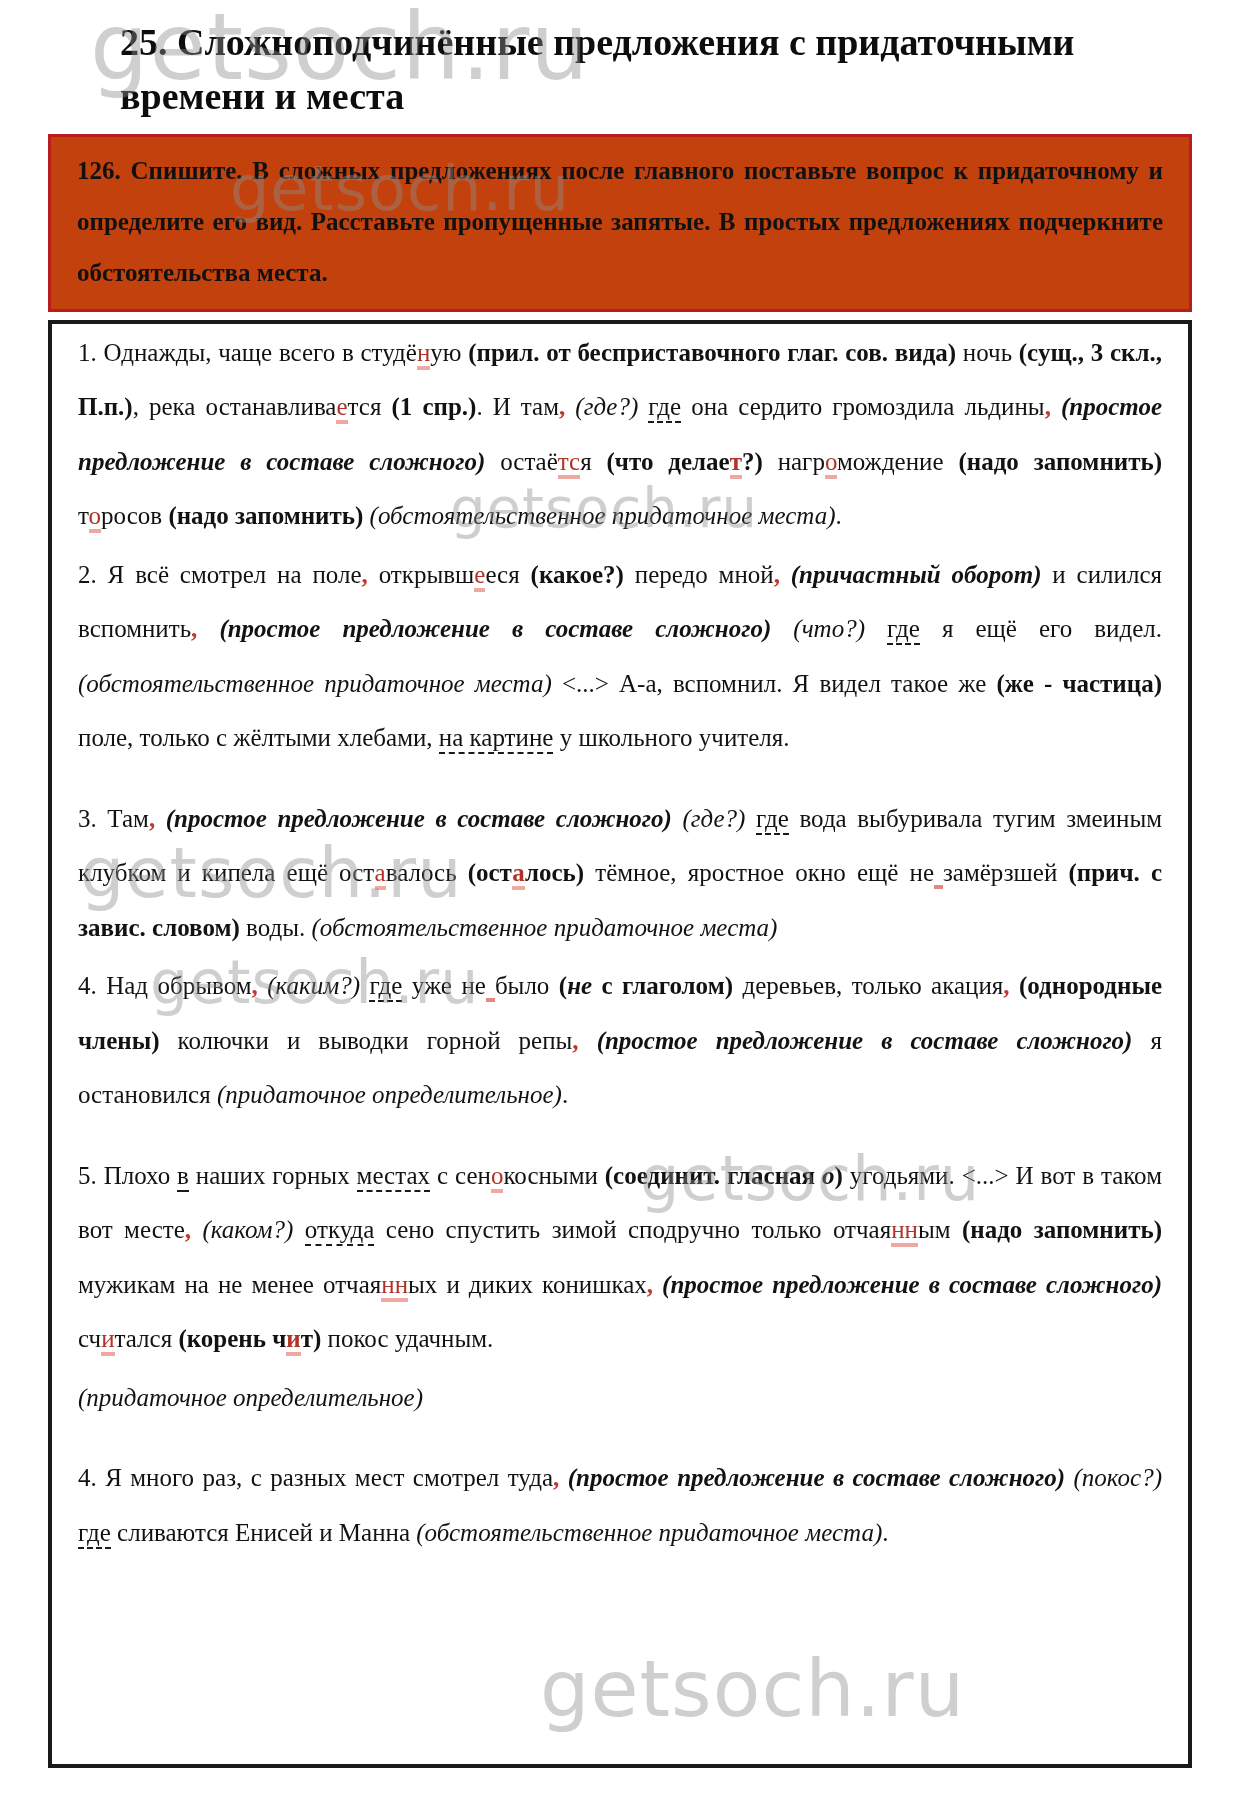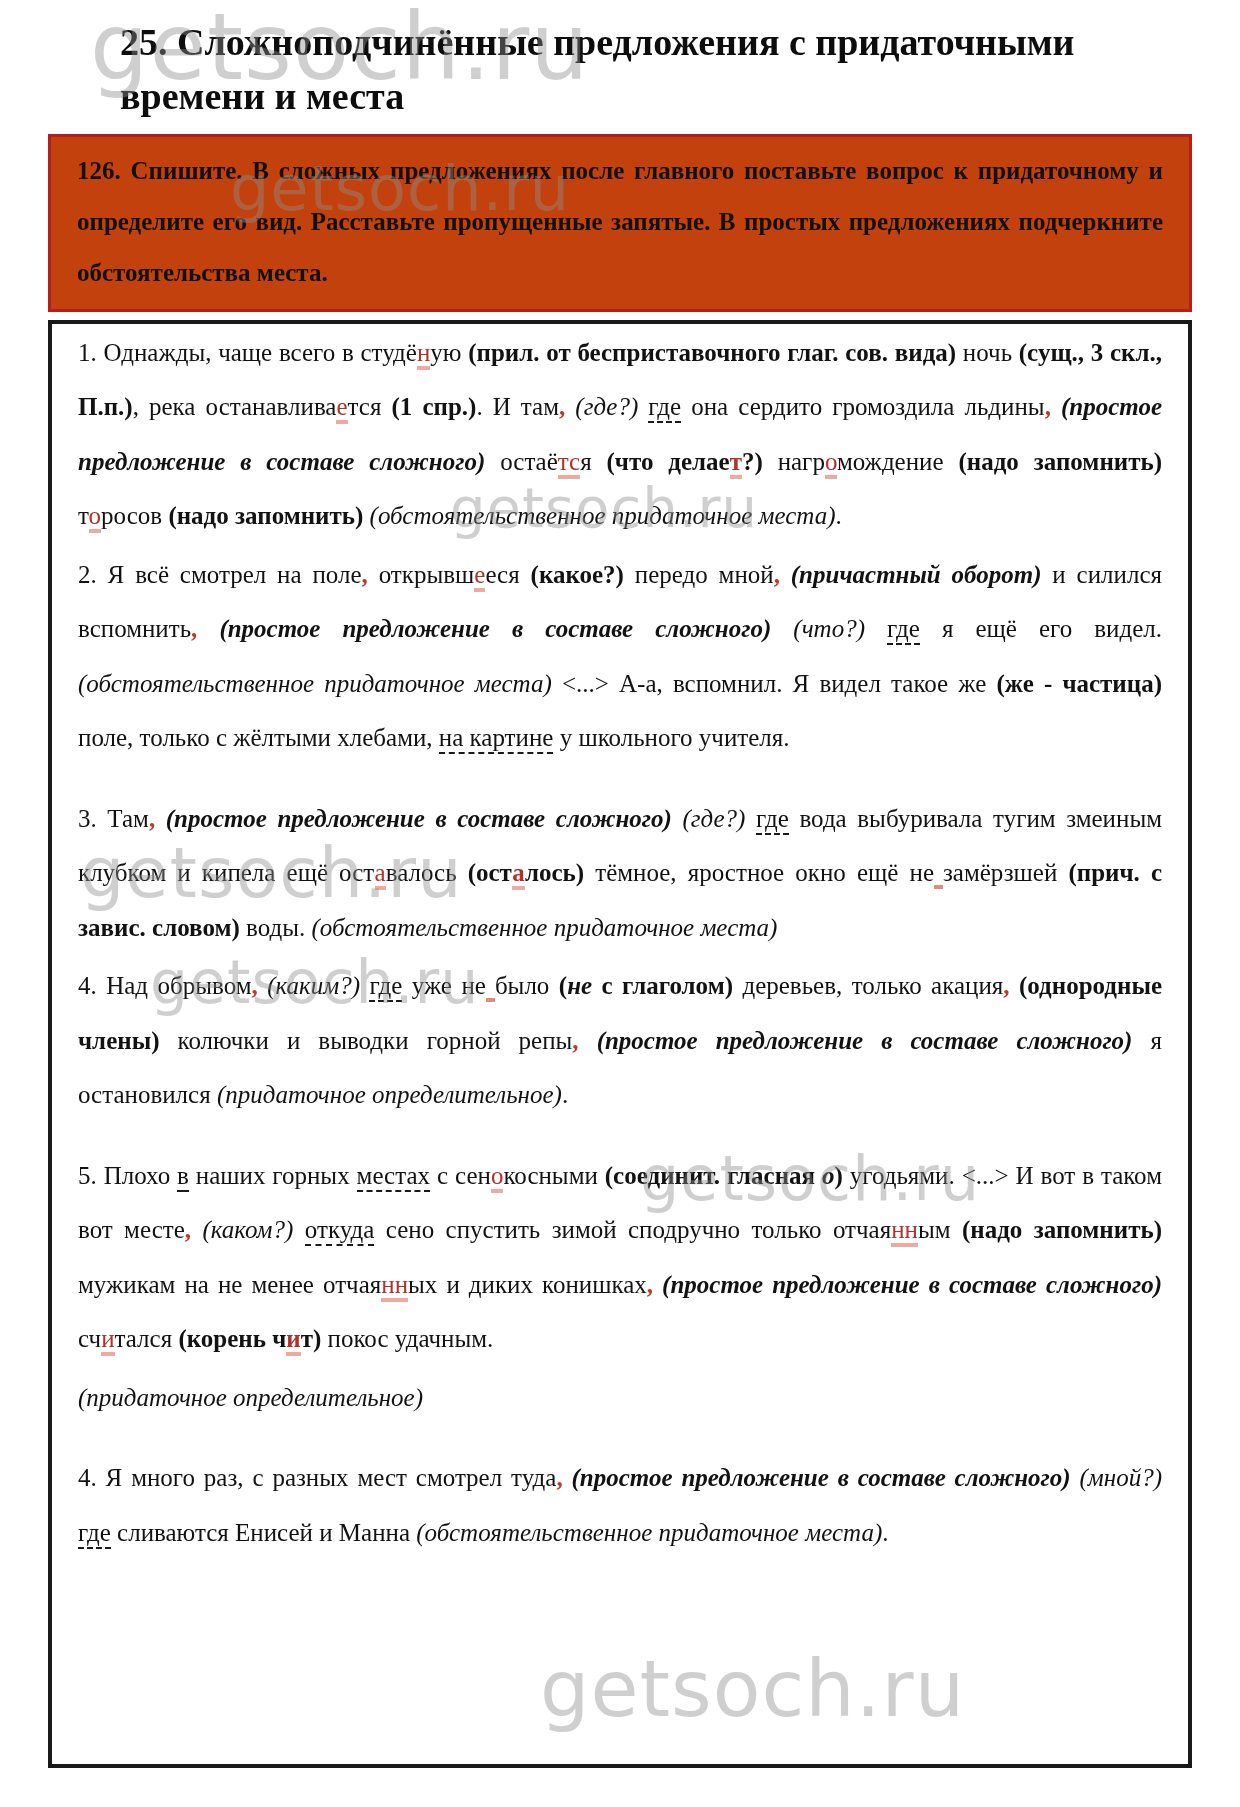--- a/index.html
+++ b/index.html
@@ -87,21 +87,21 @@
 </div>
 
 <div class="main-box">
   <div class="exercise">
       <p class="ex-item"><span>1. Однажды, чаще всего в студё</span><span class="s-ro">н</span><span>ую </span><span class="s-b">(прил. от бесприставочного глаг. сов. вида)</span><span> ночь </span><span class="s-b">(сущ., 3 скл., П.п.)</span><span>, река останавлива</span><span class="s-ro">е</span><span>тся </span><span class="s-b">(1 спр.)</span><span>. И там</span><span class="s-rc">,</span><span> </span><span class="s-i">(где?)</span><span> </span><span class="s-un">где</span><span> она сердито громоздила льдины</span><span class="s-rc">,</span><span> </span><span class="s-bi">(простое предложение в составе сложного)</span><span> остаё</span><span class="s-ro">тс</span><span>я </span><span class="s-b">(что делае</span><span class="s-b s-ro">т</span><span class="s-b">?)</span><span> нагр</span><span class="s-ro">о</span><span>мождение </span><span class="s-b">(надо запомнить)</span><span> т</span><span class="s-ro">о</span><span>росов </span><span class="s-b">(надо запомнить)</span><span> </span><span class="s-i">(обстоятельственное придаточное места)</span><span>.</span></p>
       <p class="ex-item"><span>2. Я всё смотрел на поле</span><span class="s-rc">,</span><span> открывш</span><span class="s-ro">е</span><span>еся </span><span class="s-b">(какое?)</span><span> передо мной</span><span class="s-rc">,</span><span> </span><span class="s-bi">(причастный оборот)</span><span> и силился вспомнить</span><span class="s-rc">,</span><span> </span><span class="s-bi">(простое предложение в составе сложного)</span><span> </span><span class="s-i">(что?)</span><span> </span><span class="s-un">где</span><span> я ещё его видел. </span><span class="s-i">(обстоятельственное придаточное места)</span><span> &lt;...&gt; А-а, вспомнил. Я видел такое же </span><span class="s-b">(же - частица)</span><span> поле, только с жёлтыми хлебами, </span><span class="s-un">на картине</span><span> у школьного учителя.</span></p>
       <p class="ex-item gap"><span>3. Там</span><span class="s-rc">,</span><span> </span><span class="s-bi">(простое предложение в составе сложного)</span><span> </span><span class="s-i">(где?)</span><span> </span><span class="s-un">где</span><span> вода выбуривала тугим змеиным клубком и кипела ещё ост</span><span class="s-ro">а</span><span>валось </span><span class="s-b">(ост</span><span class="s-b s-ro">а</span><span class="s-b">лось)</span><span> тёмное, яростное окно ещё не</span><span class="s-rs">&nbsp;</span><span>замёрзшей </span><span class="s-b">(прич. с завис. словом)</span><span> воды. </span><span class="s-i">(обстоятельственное придаточное места)</span></p>
       <p class="ex-item"><span>4. Над обрывом</span><span class="s-rc">,</span><span> </span><span class="s-i">(каким?)</span><span> </span><span class="s-un">где</span><span> уже не</span><span class="s-rs">&nbsp;</span><span>было </span><span class="s-b">(</span><span class="s-bi">не</span><span class="s-b"> с глаголом)</span><span> деревьев, только акация</span><span class="s-rc">,</span><span> </span><span class="s-b">(однородные члены)</span><span> колючки и выводки горной репы</span><span class="s-rc">,</span><span> </span><span class="s-bi">(простое предложение в составе сложного)</span><span> я остановился </span><span class="s-i">(придаточное определительное)</span><span>.</span></p>
       <p class="ex-item gap"><span>5. Плохо </span><span class="s-un">в</span><span> наших горных </span><span class="s-un">местах</span><span> с сен</span><span class="s-ro">о</span><span>косными </span><span class="s-b">(соединит. гласная </span><span class="s-bi">о</span><span class="s-b">)</span><span> угодьями. &lt;...&gt; И вот в таком вот месте</span><span class="s-rc">,</span><span> </span><span class="s-i">(каком?)</span><span> </span><span class="s-un">откуда</span><span> сено спустить зимой сподручно только отчая</span><span class="s-ro">нн</span><span>ым </span><span class="s-b">(надо запомнить)</span><span> мужикам на не менее отчая</span><span class="s-ro">нн</span><span>ых и диких конишках</span><span class="s-rc">,</span><span> </span><span class="s-bi">(простое предложение в составе сложного)</span><span> сч</span><span class="s-ro">и</span><span>тался </span><span class="s-b">(корень ч</span><span class="s-b s-ro">и</span><span class="s-b">т)</span><span> покос удачным.</span></p>
       <p class="ex-item"><span class="s-i">(придаточное определительное)</span></p>
-      <p class="ex-item gap"><span>4. Я много раз, с разных мест смотрел туда</span><span class="s-rc">,</span><span> </span><span class="s-bi">(простое предложение в составе сложного)</span><span> </span><span class="s-i">(мной?)</span><span> </span><span class="s-un">где</span><span> сливаются Енисей и Манна </span><span class="s-i">(обстоятельственное придаточное места)</span><span>.</span></p>
+      <p class="ex-item gap"><span>4. Я много раз, с разных мест смотрел туда</span><span class="s-rc">,</span><span> </span><span class="s-bi">(простое предложение в составе сложного)</span><span> </span><span class="s-i">(покос?)</span><span> </span><span class="s-un">где</span><span> сливаются Енисей и Манна </span><span class="s-i">(обстоятельственное придаточное места)</span><span>.</span></p>
     </div>
 </div>
 
 <div>
     <div class="watermark" style="left: 90px; top: 2px; font-size: 92px;">getsoch.ru</div>
     <div class="watermark" style="left: 230px; top: 158px; font-size: 62px;">getsoch.ru</div>
     <div class="watermark" style="left: 450px; top: 480px; font-size: 56px;">getsoch.ru</div>
     <div class="watermark" style="left: 80px; top: 838px; font-size: 70px;">getsoch.ru</div>
     <div class="watermark" style="left: 150px; top: 952px; font-size: 60px;">getsoch.ru</div>
     <div class="watermark" style="left: 640px; top: 1148px; font-size: 62px;">getsoch.ru</div>

